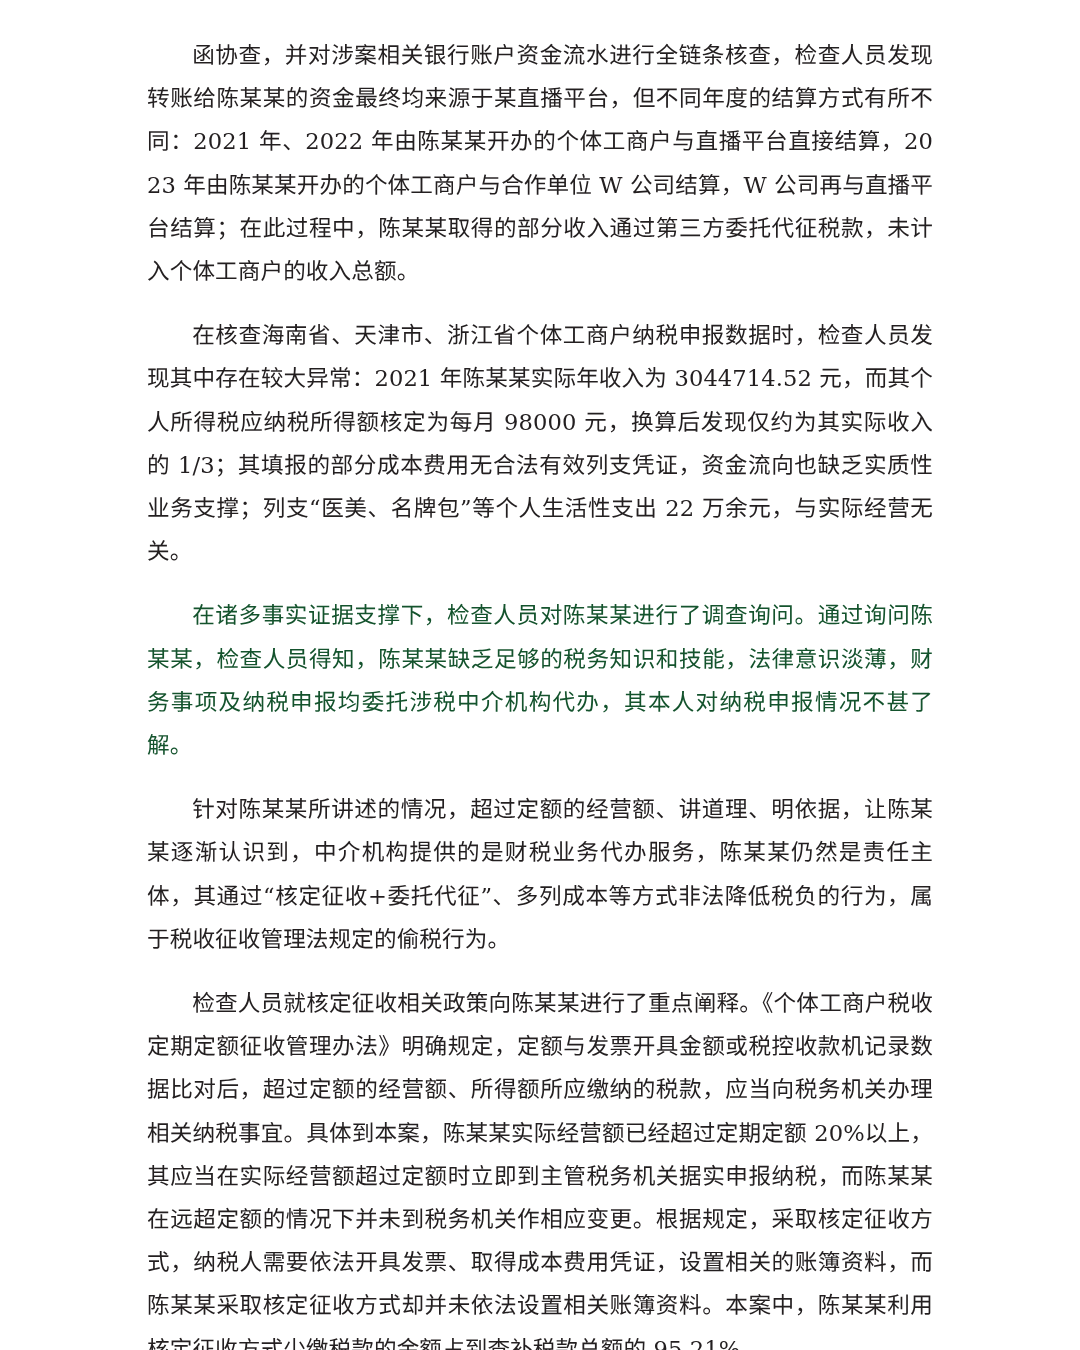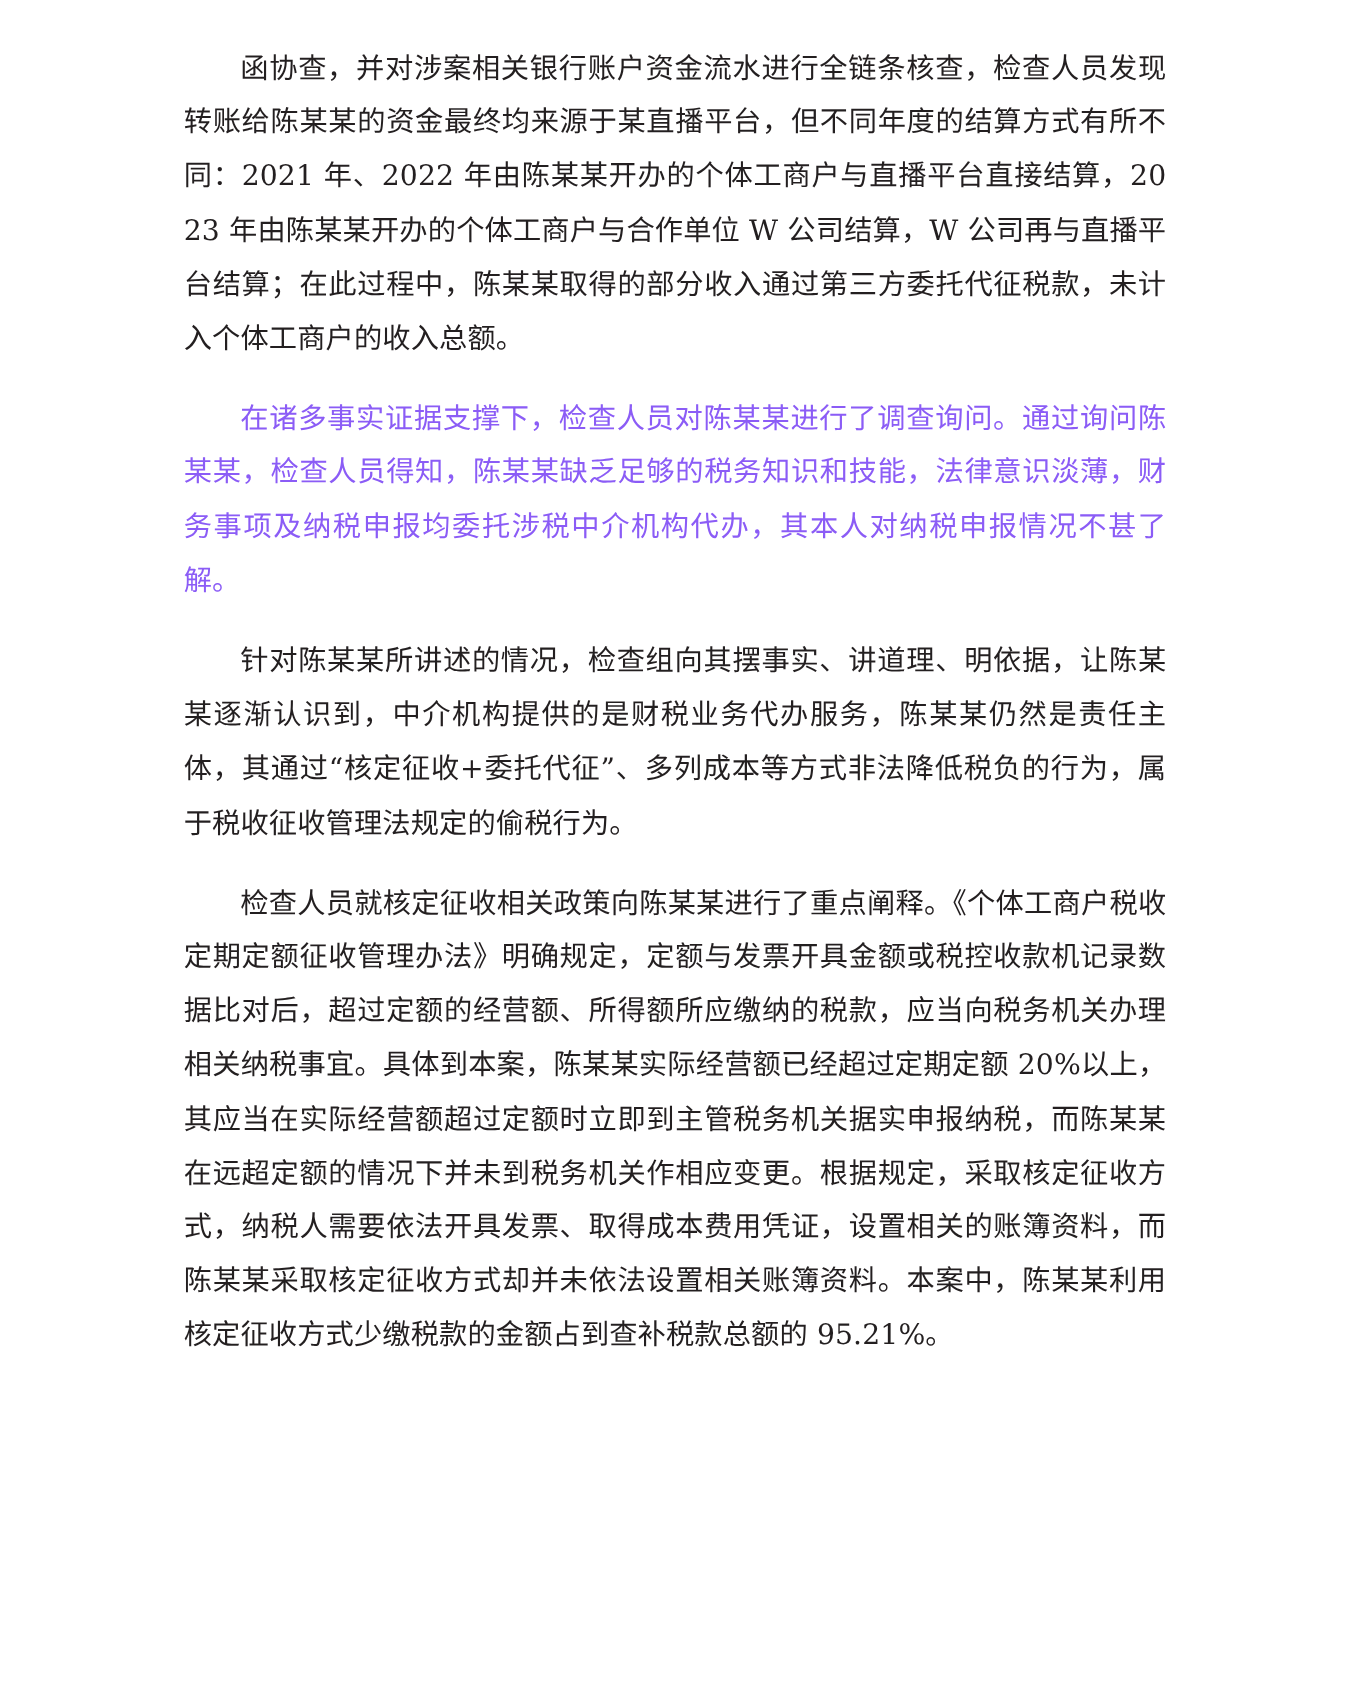--- a/index.html
+++ b/index.html
@@ -64,22 +64,23 @@
   .gap-after-heading  { margin-top: 22px; }
 </style>
 </head>
 <body style="background: rgb(255, 255, 255);">
 
 <div class="page" style="background: rgb(255, 255, 255);">
   <div class="text-column">
 
     <p class="para" style="color: rgb(35, 31, 32);">函协查，并对涉案相关银行账户资金流水进行全链条核查，检查人员发现转账给陈某某的资金最终均来源于某直播平台，但不同年度的结算方式有所不同：2021 年、2022 年由陈某某开办的个体工商户与直播平台直接结算，2023 年由陈某某开办的个体工商户与合作单位 W 公司结算，W 公司再与直播平台结算；在此过程中，陈某某取得的部分收入通过第三方委托代征税款，未计入个体工商户的收入总额。</p>
 
+    <p class="para" style="color: rgb(35, 31, 32);">在核查海南省、天津市、浙江省个体工商户纳税申报数据时，检查人员发现其中存在较大异常：2021 年陈某某实际年收入为 3044714.52 元，而其个人所得税应纳税所得额核定为每月 98000 元，换算后发现仅约为其实际收入的 1/3；其填报的部分成本费用无合法有效列支凭证，资金流向也缺乏实质性业务支撑；列支“医美、名牌包”等个人生活性支出 22 万余元，与实际经营无关。</p>
 
-    <p class="para" style="color: #8b5cf6;">在诸多事实证据支撑下，检查人员对陈某某进行了调查询问。通过询问陈某某，检查人员得知，陈某某缺乏足够的税务知识和技能，法律意识淡薄，财务事项及纳税申报均委托涉税中介机构代办，其本人对纳税申报情况不甚了解。</p>
+    <p class="para" style="color: #14532d;">在诸多事实证据支撑下，检查人员对陈某某进行了调查询问。通过询问陈某某，检查人员得知，陈某某缺乏足够的税务知识和技能，法律意识淡薄，财务事项及纳税申报均委托涉税中介机构代办，其本人对纳税申报情况不甚了解。</p>
 
 
-    <p class="para gap-after-heading" style="color: rgb(35, 31, 32);">针对陈某某所讲述的情况，检查组向其摆事实、讲道理、明依据，让陈某某逐渐认识到，中介机构提供的是财税业务代办服务，陈某某仍然是责任主体，其通过“核定征收+委托代征”、多列成本等方式非法降低税负的行为，属于税收征收管理法规定的偷税行为。</p>
+    <p class="para gap-after-heading" style="color: rgb(35, 31, 32);">针对陈某某所讲述的情况，超过定额的经营额、讲道理、明依据，让陈某某逐渐认识到，中介机构提供的是财税业务代办服务，陈某某仍然是责任主体，其通过“核定征收+委托代征”、多列成本等方式非法降低税负的行为，属于税收征收管理法规定的偷税行为。</p>
 
     <p class="para" style="color: rgb(35, 31, 32);">检查人员就核定征收相关政策向陈某某进行了重点阐释。《个体工商户税收定期定额征收管理办法》明确规定，定额与发票开具金额或税控收款机记录数据比对后，超过定额的经营额、所得额所应缴纳的税款，应当向税务机关办理相关纳税事宜。具体到本案，陈某某实际经营额已经超过定期定额 20%以上，其应当在实际经营额超过定额时立即到主管税务机关据实申报纳税，而陈某某在远超定额的情况下并未到税务机关作相应变更。根据规定，采取核定征收方式，纳税人需要依法开具发票、取得成本费用凭证，设置相关的账簿资料，而陈某某采取核定征收方式却并未依法设置相关账簿资料。本案中，陈某某利用核定征收方式少缴税款的金额占到查补税款总额的 95.21%。</p>
 
   </div>
 </div>
 
 </body></html>

